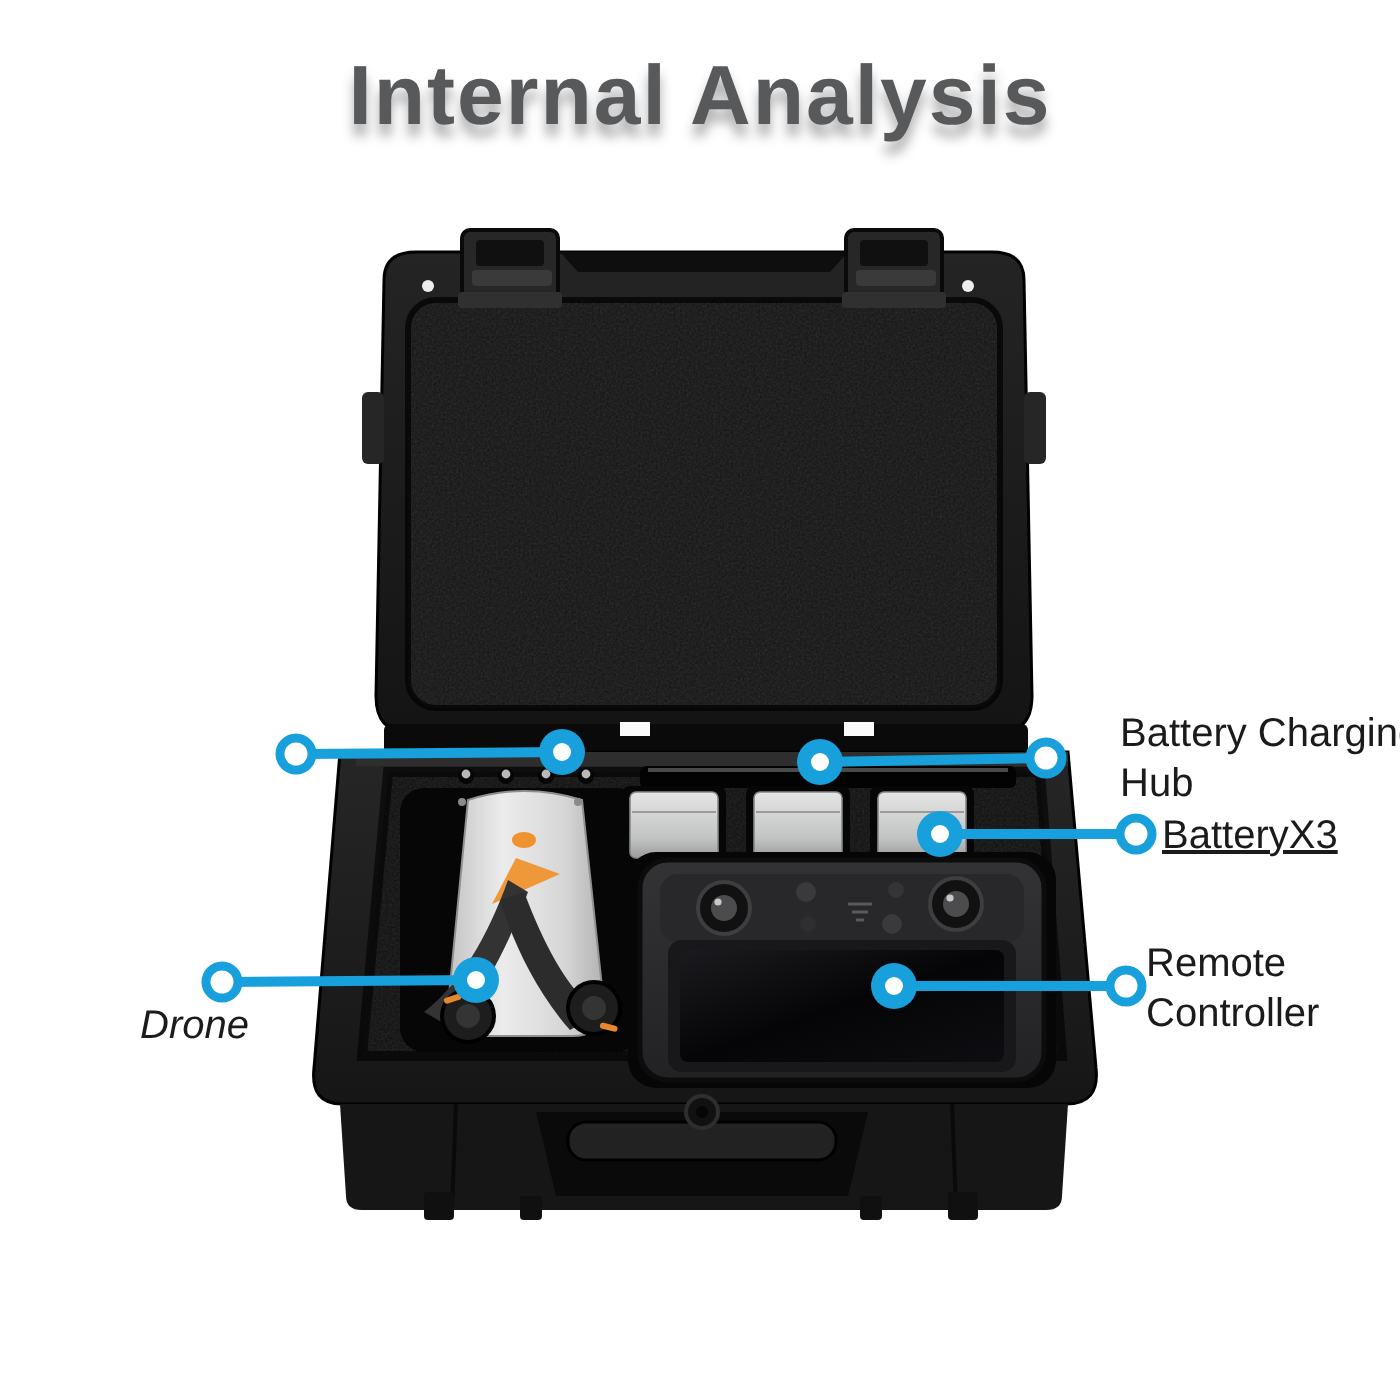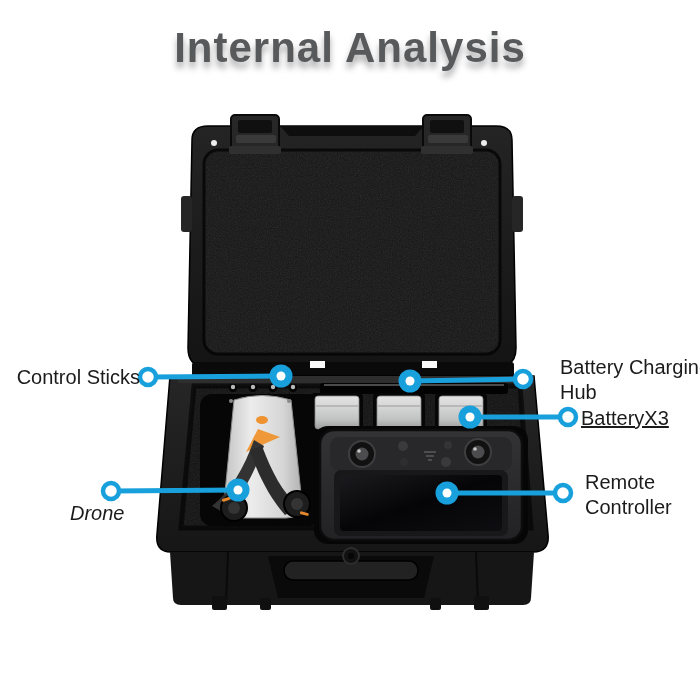--- a/index.html
+++ b/index.html
@@ -6,21 +6,21 @@
   body{width:700px;height:700px;background:#ffffff;position:relative;overflow:hidden;
        font-family:"Liberation Sans", sans-serif;}
   .stage{position:absolute;left:0;top:0;width:700px;height:700px;padding-left:34px;}
   .title{position:absolute;left:0;top:24px;width:700px;text-align:center;
          font-size:42px;font-weight:bold;color:#58595b;letter-spacing:1px;
          text-shadow:0 6px 6px rgba(70,70,70,0.45);}
   .callout-label{position:absolute;font-size:20px;color:#1b1b1b;line-height:25px;}
   .lbl-control-sticks{left:8px;top:365px;width:132px;text-align:right;}
   .lbl-battery-charging-hub{left:560px;top:344px;width:158px;margin-top:11px;}
   .lbl-battery-x3{left:581px;top:406px;text-decoration:underline;}
-  .lbl-remote-controller{left:573px;top:470px;width:112px;margin-left:12px;}
+  .lbl-remote-controller{left:573px;top:470px;width:112px;}
   .lbl-drone{left:70px;top:501px;font-style:italic;}
   svg{position:absolute;left:0;top:0;}
 </style>
 </head>
 <body>
 
 <div class="stage">
 
   <div class="title">Internal Analysis</div>
 
@@ -246,18 +246,17 @@
       </g>
       <g>
         <line x1="113" y1="491" x2="238" y2="490" stroke="#18a0dc" stroke-width="5"></line>
         <circle cx="111" cy="491" r="8" fill="#fff" stroke="#18a0dc" stroke-width="4.5"></circle>
         <circle cx="238" cy="490" r="11.5" fill="#18a0dc"></circle>
           <circle cx="238" cy="490" r="4.5" fill="#fff"></circle>
       </g>
     </g>
   </svg>
 
-  <div class="callout-label lbl-control-sticks">Control Sticks</div>
   <div class="callout-label lbl-battery-charging-hub">Battery Charging Hub</div>
   <div class="callout-label lbl-battery-x3">BatteryX3</div>
   <div class="callout-label lbl-remote-controller">Remote Controller</div>
   <div class="callout-label lbl-drone">Drone</div>
 </div>
 
 </body></html>

